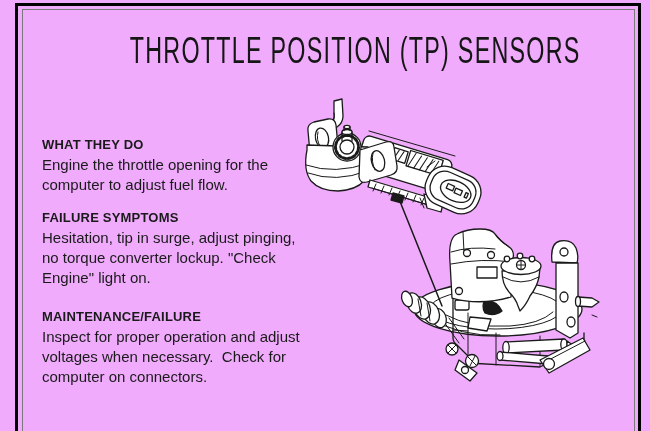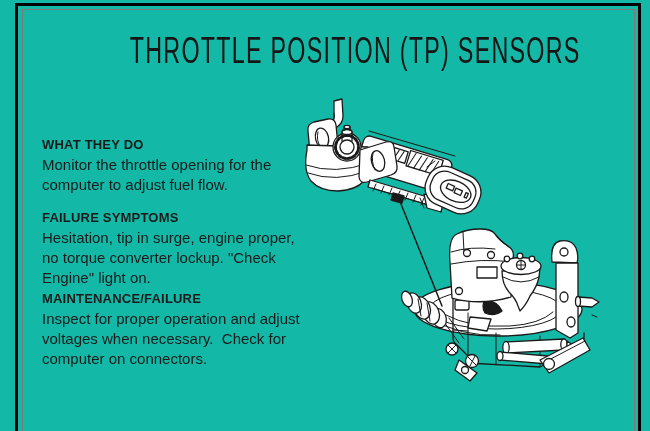--- a/index.html
+++ b/index.html
@@ -1,18 +1,18 @@
 <!DOCTYPE html>
 <html><head>
 <meta charset="utf-8">
 <style>
   html,body { margin:0; padding:0; background:#fff; }
   .page {
     position:relative; width:650px; height:431px;
-    background:#14b8a6; overflow:hidden;
+    background:#f0abfc; overflow:hidden;
     font-family:"Liberation Sans", sans-serif; color:#1a1a1a;
   }
   .outer-border {
     position:absolute; left:15px; top:3px; width:620px; height:440px;
     border:3px solid #000;
   }
   .inner-border {
     position:absolute; left:22px; top:9px; width:611px; height:434px;
     border:1px solid #7a7a7a;
   }
@@ -20,21 +20,21 @@
     position:absolute; left:15px; right:15px; top:6px;
     text-align:center; font-size:37px; font-weight:400;
     letter-spacing:2px; white-space:nowrap;
     transform:scaleX(0.63); transform-origin:50% 50%;
     line-height:40px; color:#161616;
   }
   .sections {
     position:absolute; left:42px; top:135px; width:286px;
   }
   .section { margin:0 0 13px 0; }
-  .section:nth-child(2) { margin-bottom:1px; }
+  .section:nth-child(2) { margin-bottom:19px; }
   .sec-heading {
     font-size:13px; font-weight:bold; line-height:20px;
     letter-spacing:0.2px;
   }
   .sec-line {
     font-size:15px; line-height:20px; white-space:pre-wrap;
   }
   .figure {
     position:absolute; left:295px; top:90px;
   }
@@ -44,26 +44,26 @@
 
 <div class="page">
   <div class="outer-border"></div>
   <div class="inner-border"></div>
 
   <h1 class="title">THROTTLE POSITION (TP) SENSORS</h1>
 
   <div class="sections">
     <div class="section">
       <div class="sec-heading">WHAT THEY DO</div>
-      <div class="sec-line">Monitor the throttle opening for the</div>
+      <div class="sec-line">Engine the throttle opening for the</div>
       <div class="sec-line">computer to adjust fuel flow.</div>
     </div>
     <div class="section">
       <div class="sec-heading">FAILURE SYMPTOMS</div>
-      <div class="sec-line">Hesitation, tip in surge, engine proper,</div>
+      <div class="sec-line">Hesitation, tip in surge, adjust pinging,</div>
       <div class="sec-line">no torque converter lockup. "Check</div>
       <div class="sec-line">Engine" light on.</div>
     </div>
     <div class="section">
       <div class="sec-heading">MAINTENANCE/FAILURE</div>
       <div class="sec-line">Inspect for proper operation and adjust</div>
       <div class="sec-line">voltages when necessary.  Check for</div>
       <div class="sec-line">computer on connectors.</div>
     </div>
   </div>

